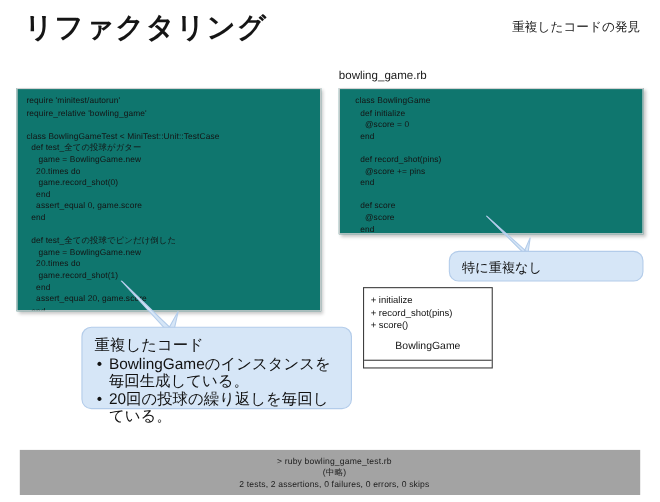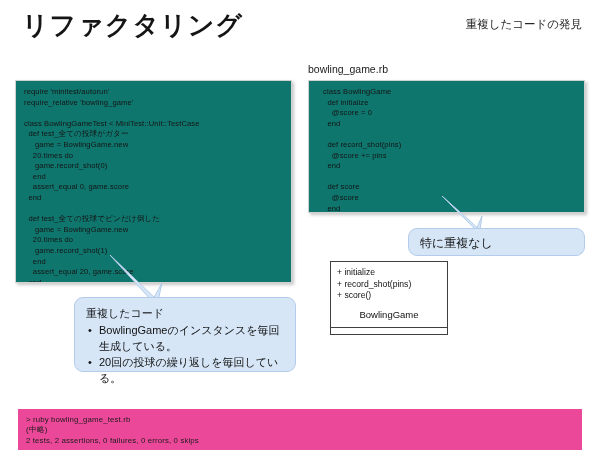--- a/index.html
+++ b/index.html
@@ -88,23 +88,23 @@
     background: #d6e6f7;
     border: 1px solid #b3ccea;
     border-radius: 9px;
     box-sizing: border-box;
     color: #111111;
   }
 
   
   #callout-duplicate {
     left: 74px; top: 297px;
-    width: 222px; height: 75px;
+    width: 246px; height: 75px;
     padding: 7px 8px 6px 11px;
-    font-size: 11px;
+    font-size: 14px;
     line-height: 16px;
   }
   .callout-heading { margin: 0 0 1px 0; }
   .callout-list { margin: 0; padding: 0; list-style: none; }
   .callout-list li {
     position: relative;
     padding-left: 13px;
   }
   .callout-list li:before {
     content: "\2022";
@@ -143,23 +143,24 @@
     font-size: 8.6px;
     line-height: 11.5px;
     color: #111111;
   }
 
   
   #console-panel {
     position: absolute;
     left: 18px; top: 409px;
     width: 564px; height: 41px;
-    background: #ec4899;
+    background: #a3a3a3;
     box-sizing: border-box;
     padding: 6px 0 0 8px;
+    text-align: center;
   }
   .console-line {
     font-size: 7.8px;
     line-height: 10.4px;
     color: #1c1c1c;
     white-space: pre;
     letter-spacing: 0.15px;
   }
 </style>
 </head>

